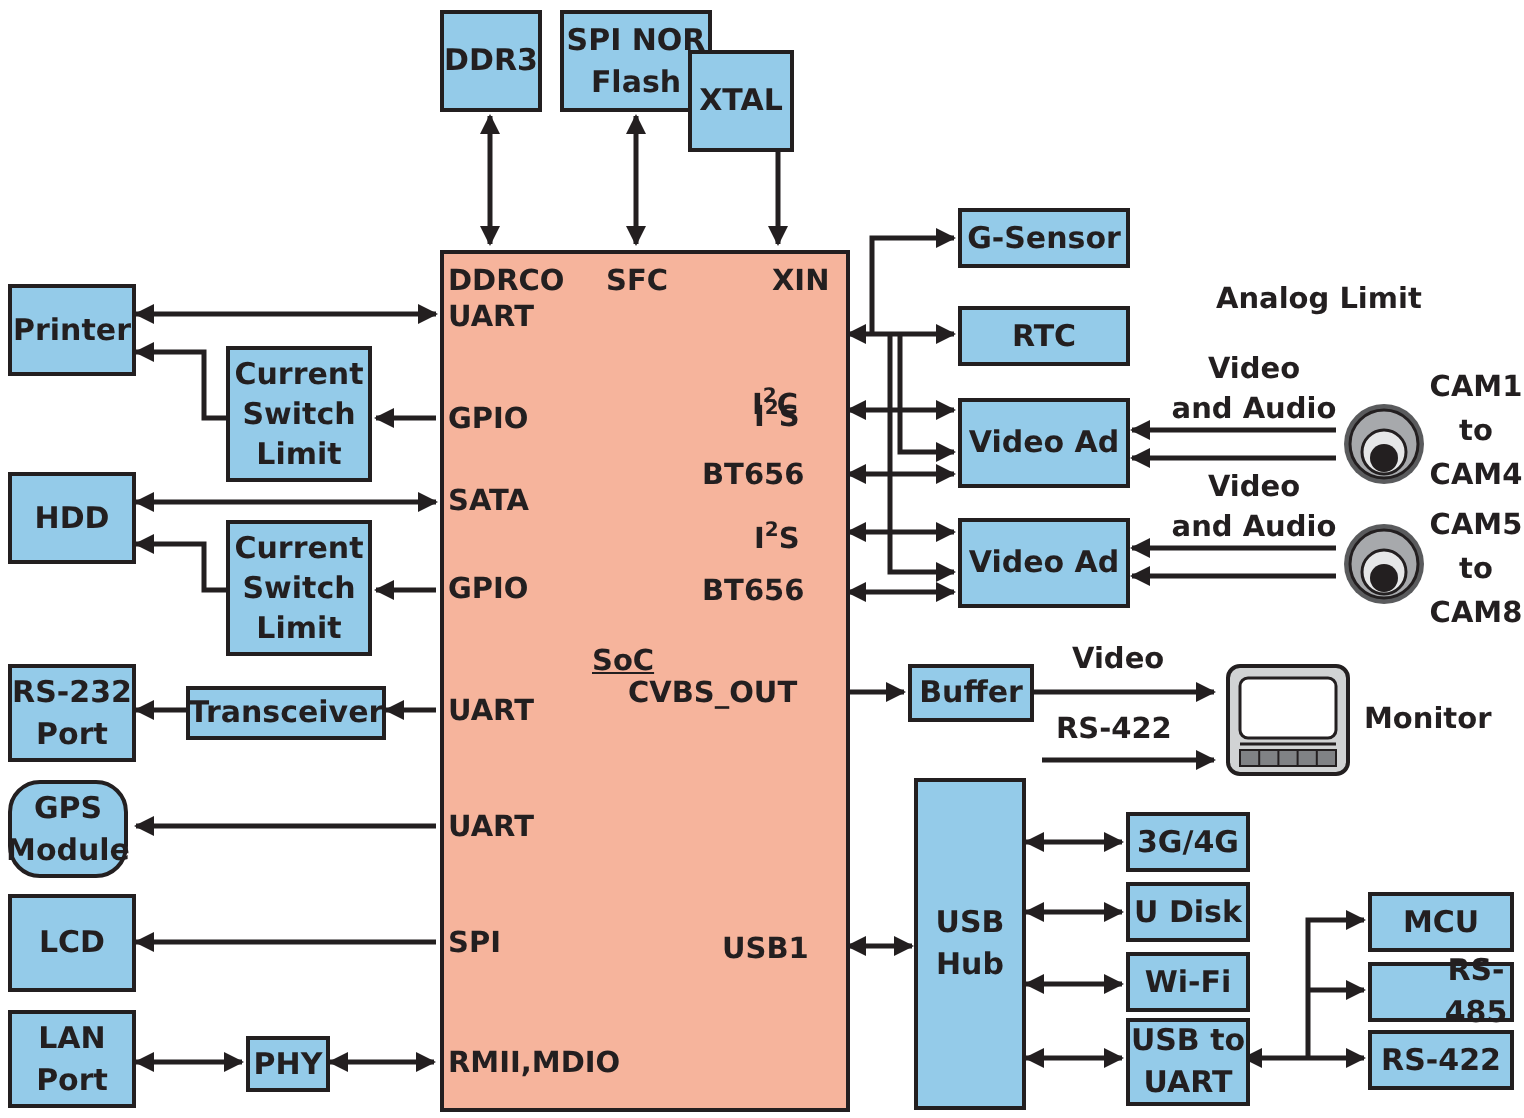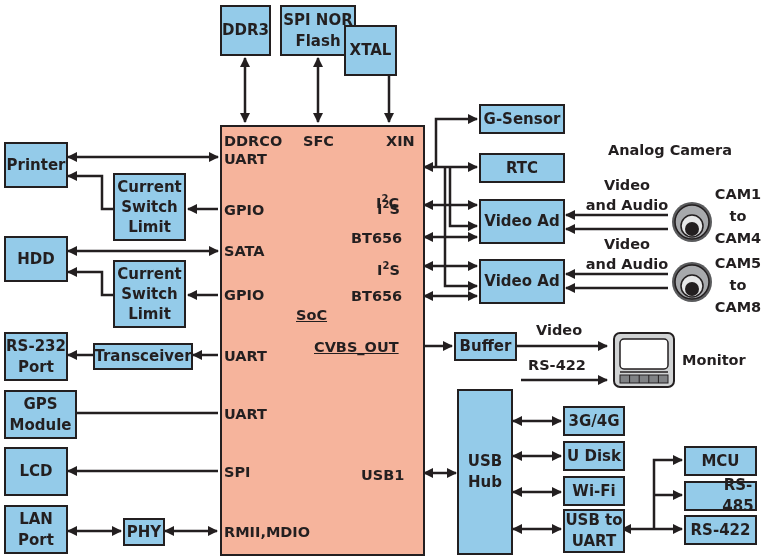--- a/index.html
+++ b/index.html
@@ -101,21 +101,21 @@
     <line x1="658.4" y1="375" x2="658.4" y2="383" stroke="#231f20" stroke-width="1"></line>
   </g>
 </svg>
 
 <div class="blk" style="left:220px;top:5px;width:51px;height:51px;">DDR3</div>
 <div class="blk" style="left:280px;top:5px;width:76px;height:51px;">SPI NOR
 Flash</div>
 <div class="blk" style="left:344px;top:5px;width:53px;height:51px;margin-top:20px;">XTAL</div>
 
 <div class="soc" style="left:220px;top:125px;width:205px;height:431px;"></div>
-<div class="lbl" style="left:296px;top:306px;text-decoration:underline;">SoC</div>
+<div class="lbl" style="left:296px;top:322px;text-decoration:underline;">SoC</div>
 
 <div class="lbl" style="left:224px;top:132px;">DDRCO</div>
 <div class="lbl" style="left:303px;top:132px;">SFC</div>
 <div class="lbl" style="left:372px;top:132px;margin-left:14px;">XIN</div>
 <div class="lbl" style="left:224px;top:150px;">UART</div>
 <div class="lbl" style="left:224px;top:201px;">GPIO</div>
 <div class="lbl" style="left:224px;top:242px;">SATA</div>
 <div class="lbl" style="left:224px;top:286px;">GPIO</div>
 <div class="lbl" style="left:224px;top:347px;">UART</div>
 <div class="lbl" style="left:224px;top:405px;">UART</div>
@@ -126,35 +126,35 @@
   <span>I</span><sup>2</sup><span>C</span>
 </div>
 <div class="lbl" style="left:377px;top:196px;">
   <span>I</span><sup>2</sup><span>S</span>
 </div>
 <div class="lbl" style="left:351px;top:229px;">BT656</div>
 <div class="lbl" style="left:377px;top:257px;">
   <span>I</span><sup>2</sup><span>S</span>
 </div>
 <div class="lbl" style="left:351px;top:287px;">BT656</div>
-<div class="lbl" style="left:314px;top:338px;text-decoration:underline;">CVBS_OUT</div>
+<div class="lbl" style="left:314px;top:338px;">CVBS_OUT</div>
 <div class="lbl" style="left:361px;top:466px;text-align:center;">USB1</div>
 
 <div class="blk" style="left:4px;top:142px;width:64px;height:46px;">Printer</div>
 <div class="blk" style="left:113px;top:173px;width:73px;height:68px;line-height:20px;">Current
 Switch
 Limit</div>
 <div class="blk" style="left:4px;top:236px;width:64px;height:46px;">HDD</div>
 <div class="blk" style="left:113px;top:260px;width:73px;height:68px;line-height:20px;">Current
 Switch
 Limit</div>
 <div class="blk" style="left:4px;top:332px;width:64px;height:49px;">RS-232
 Port</div>
 <div class="blk" style="left:93px;top:343px;width:100px;height:27px;">Transceiver</div>
-<div class="blk" style="left:4px;top:390px;width:73px;height:49px;">GPS
+<div class="blk" style="left:4px;top:390px;width:60px;height:49px;border-radius:16px;">GPS
 Module</div>
 <div class="blk" style="left:4px;top:447px;width:64px;height:49px;text-align:center;">LCD</div>
 <div class="blk" style="left:4px;top:505px;width:64px;height:49px;">LAN
 Port</div>
 <div class="blk" style="left:123px;top:518px;width:42px;height:28px;">PHY</div>
 
 <div class="blk" style="left:479px;top:104px;width:86px;height:30px;">G-Sensor</div>
 <div class="blk" style="left:479px;top:153px;width:86px;height:30px;">RTC</div>
 <div class="blk" style="left:479px;top:199px;width:86px;height:45px;">Video Ad</div>
 <div class="blk" style="left:479px;top:259px;width:86px;height:45px;">Video Ad</div>
@@ -163,21 +163,21 @@
 Hub</div>
 <div class="blk" style="left:563px;top:406px;width:62px;height:30px;">3G/4G</div>
 <div class="blk" style="left:563px;top:441px;width:62px;height:30px;">U Disk</div>
 <div class="blk" style="left:563px;top:476px;width:62px;height:30px;">Wi-Fi</div>
 <div class="blk" style="left:563px;top:509px;width:62px;height:44px;">USB to
 UART</div>
 <div class="blk" style="left:684px;top:446px;width:73px;height:30px;">MCU</div>
 <div class="blk" style="left:684px;top:481px;width:73px;height:30px;padding-left:35px;">RS-485</div>
 <div class="blk" style="left:684px;top:515px;width:73px;height:30px;">RS-422</div>
 
-<div class="lbl" style="left:608px;top:141px;">Analog Camera</div>
+<div class="lbl" style="left:608px;top:141px;">Analog Limit</div>
 <div class="lbl c" style="left:582px;top:175px;width:90px;line-height:20px;">Video
 and Audio</div>
 <div class="lbl c" style="left:582px;top:234px;width:90px;line-height:20px;">Video
 and Audio</div>
 <div class="lbl c" style="left:712px;top:183px;width:52px;line-height:22px;">CAM1
 to
 CAM4</div>
 <div class="lbl c" style="left:712px;top:252px;width:52px;line-height:22px;">CAM5
 to
 CAM8</div>

